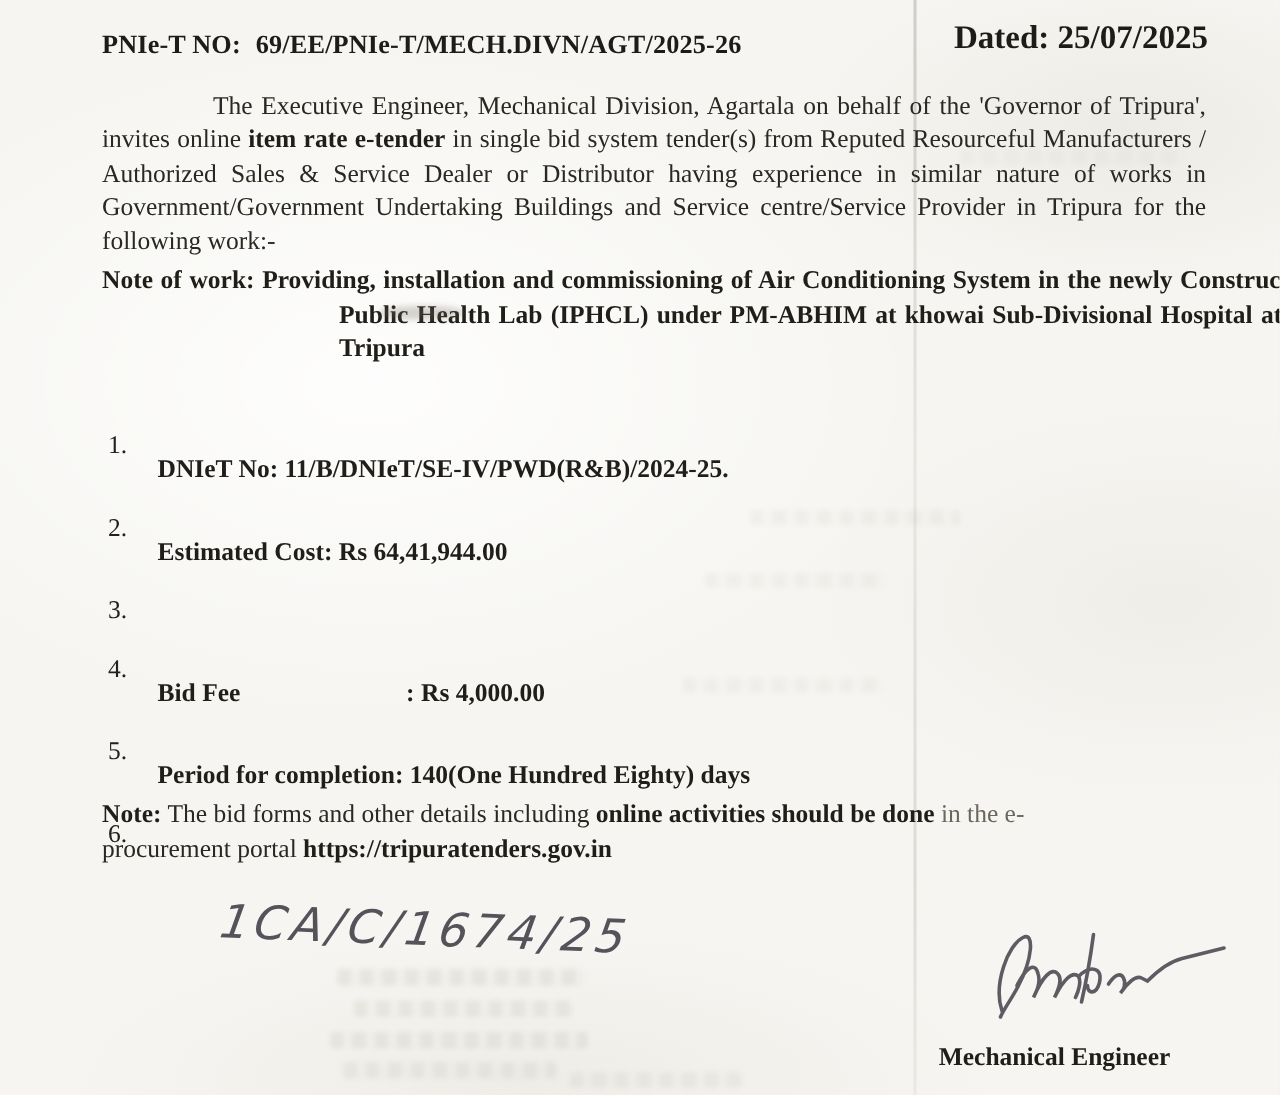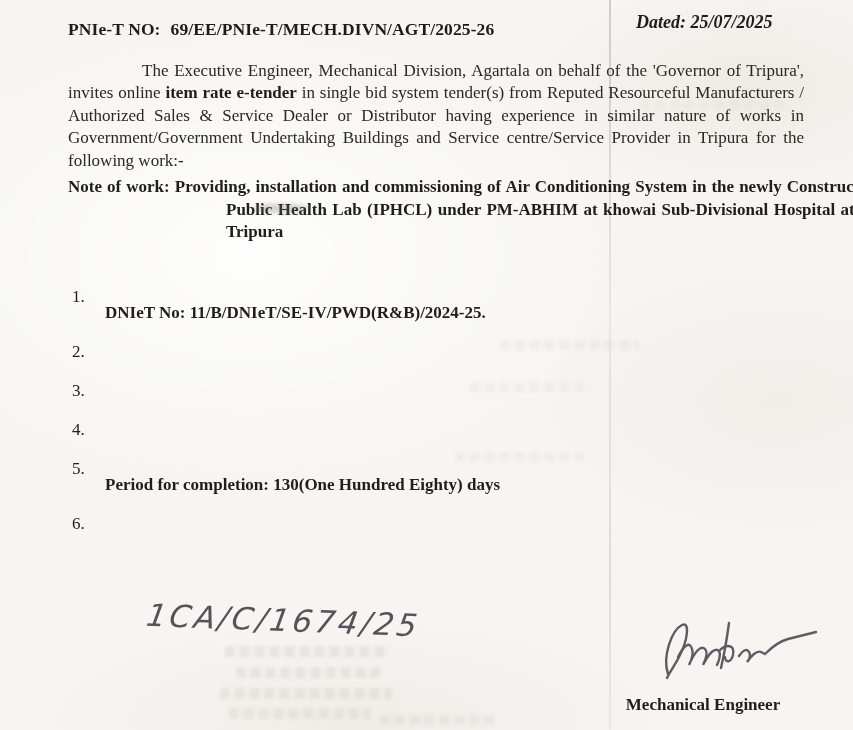--- a/index.html
+++ b/index.html
@@ -22,21 +22,21 @@
   .abs{position:absolute;}
   
   .fold-line{
     left:609px;top:0;width:2px;height:730px;
     background:linear-gradient(180deg, rgba(120,115,108,0.30), rgba(120,115,108,0.10) 45%, rgba(120,115,108,0.20) 80%, rgba(120,115,108,0.08));
     filter:blur(0.4px);
   }
   
   .ref-line{left:68px;top:19px;font-size:17.5px;font-weight:700;color:#1e1c18;letter-spacing:0.1px;}
   .ref-line .gap{display:inline-block;width:10px;}
-  .date-line{left:636px;top:12px;font-size:18px;font-weight:700;color:#1e1c18;font-style:italic;}
+  .date-line{left:636px;top:12px;font-size:22px;font-weight:700;color:#1e1c18;}
   
   .intro{
     left:68px;top:60px;width:736px;
     font-size:17px;line-height:22.4px;text-align:justify;text-indent:74px;
     color:#2a2823;
   }
   .b{font-weight:700;color:#201e19;margin-top:10px;}
   
   .work{
     left:68px;top:176px;width:732px;
@@ -91,36 +91,42 @@
 
   <div class="abs smudge" style="left:252px;top:204px;width:58px;height:9px;background:rgba(120,112,100,0.30);"></div>
 
   <div class="abs items">
     <div class="item">
       <span class="item-num">1.</span>
       <span class="item-text">DNIeT No: 11/B/DNIeT/SE-IV/PWD(R&amp;B)/2024-25.</span>
     </div>
     <div class="item">
       <span class="item-num">2.</span>
+      <span class="item-text">Estimated Cost: Rs 64,41,944.00</span>
     </div>
     <div class="item">
       <span class="item-num">3.</span>
     </div>
     <div class="item">
       <span class="item-num">4.</span>
+      <span class="item-text">Bid Fee                          : Rs 4,000.00</span>
     </div>
     <div class="item">
       <span class="item-num">5.</span>
-      <span class="item-text">Period for completion: 130(One Hundred Eighty) days</span>
+      <span class="item-text">Period for completion: 140(One Hundred Eighty) days</span>
     </div>
     <div class="item">
       <span class="item-num">6.</span>
     </div>
   </div>
 
+  <div class="abs note">
+    <span class="b">Note:</span><span> The bid forms and other details including </span><span class="b">online activities should be done</span><span class="faded"> in the e-</span><br>
+    <span>procurement portal </span><span class="b">https://tripuratenders.gov.in</span>
+  </div>
 
   <div class="abs handwritten">1CA/C/1674/25</div>
 
   <svg class="abs sig-svg" viewBox="0 0 196 74">
     <g fill="none" stroke="#4a4850" stroke-width="2.4" stroke-linecap="round" opacity="0.88">
       <path d="M34,64 C28,46 38,20 48,15 C56,11 54,30 45,47 C41,55 35,63 33,68"></path>
       <path d="M44,47 C50,35 56,31 58,39 C60,45 57,51 55,55 C61,41 67,35 71,39 C75,43 71,51 69,55 C75,43 81,37 85,41 C87,44 85,51 83,55"></path>
       <path d="M95,13 C93,28 90,45 87,58"></path>
       <path d="M85,41 C93,33 101,35 99,45 C97,53 91,53 91,47"></path>
       <path d="M105,46 C109,40 113,38 115,42 C117,46 115,50 113,52 C117,46 123,40 127,42 L131,44 C137,38 146,31 154,29 L182,22"></path>

